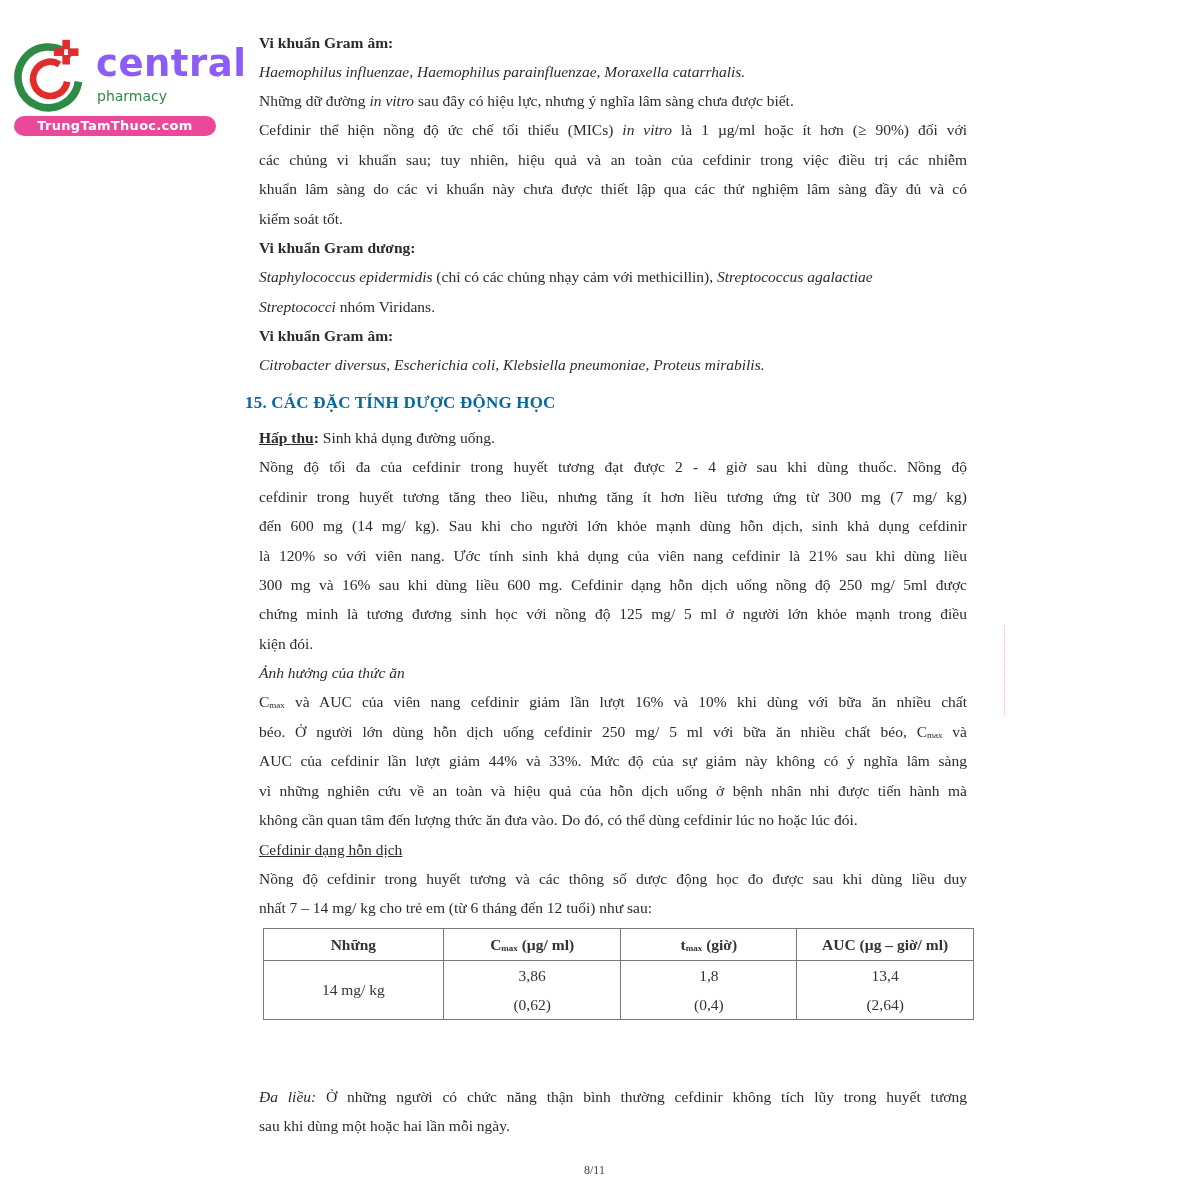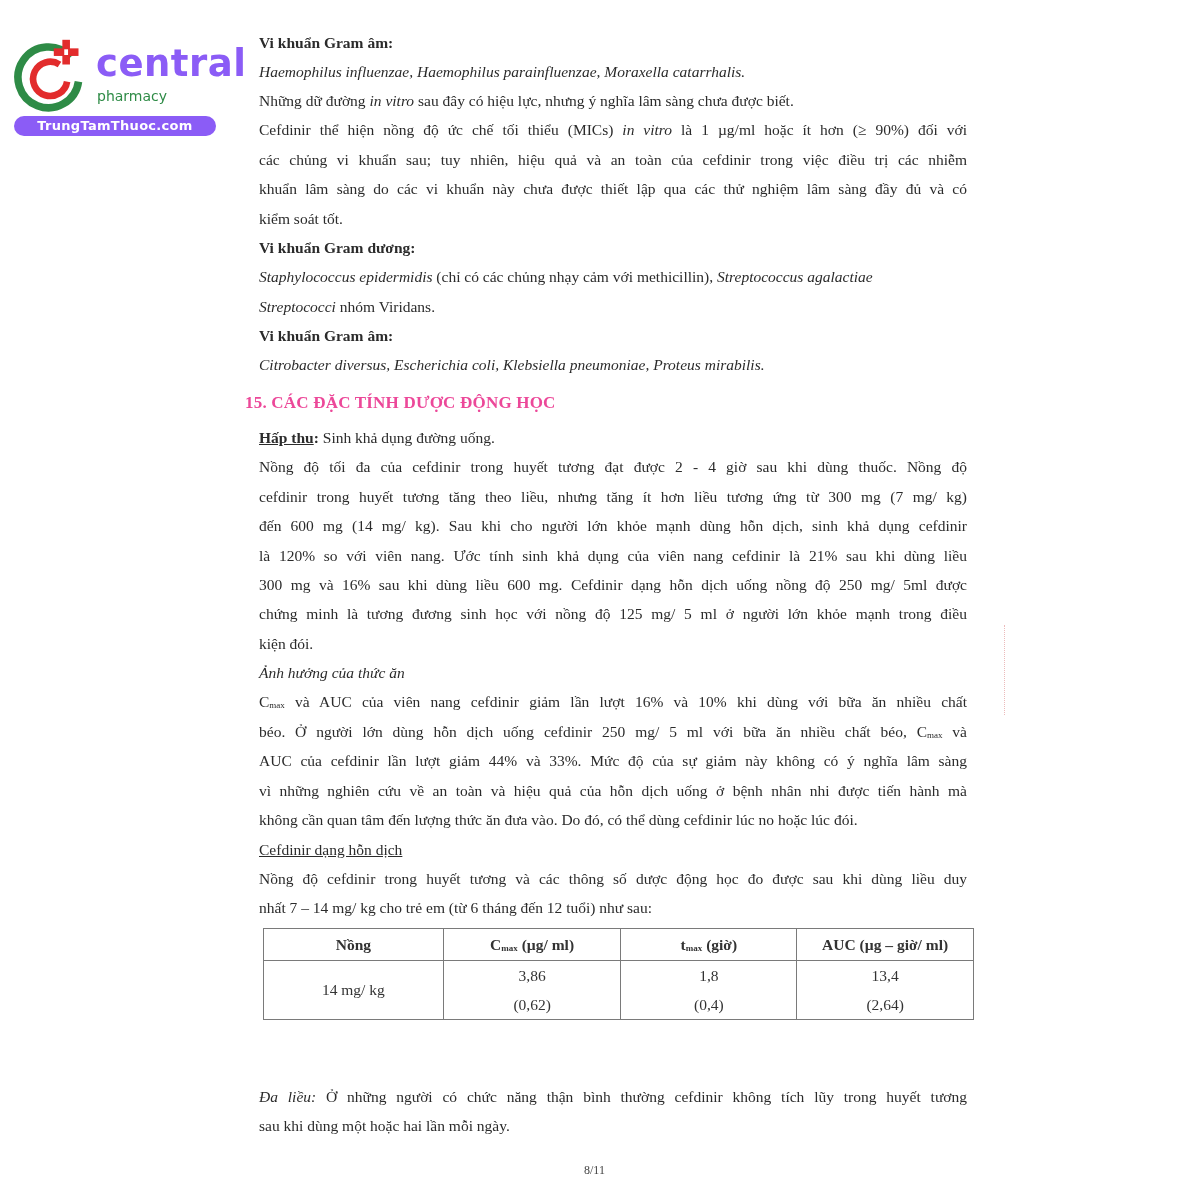--- a/index.html
+++ b/index.html
@@ -16,39 +16,39 @@
     position: absolute; left: 88px; top: 8px;
     font-family: "DejaVu Sans", sans-serif; font-weight: bold;
     font-size: 37px; letter-spacing: 0.5px; color: #8b5cf6; line-height: 40px;
   }
   .logo-sub {
     position: absolute; left: 89px; top: 52px;
     font-family: "DejaVu Sans", sans-serif; font-size: 14px; color: #2e8b46;
   }
   .logo-url {
     position: absolute; left: 6px; top: 80px; width: 202px; height: 20px;
-    border-radius: 10px; background: #8b5cf6; color: #fff;
+    border-radius: 10px; background: #ec4899; color: #fff;
     font-family: "DejaVu Sans", sans-serif; font-weight: bold; font-size: 13px;
     text-align: center; line-height: 20px; letter-spacing: 0.3px;
   }
   
   .doc { position: absolute; left: 259px; top: 0; width: 710px; }
   .line {
     position: absolute; left: 0; width: 708px;
     font-size: 15.5px; line-height: 20px; white-space: nowrap;
     text-align: justify; text-align-last: justify;
   }
   .line.last { text-align: left; text-align-last: left; }
   .bold { font-weight: bold; }
   .it { font-style: italic; }
   .ul { text-decoration: underline; }
   .sub { font-size: 9px; vertical-align: -1px; }
   .section-title {
     position: absolute; left: -14px; font-weight: bold; font-size: 17px;
-    letter-spacing: 0.2px; white-space: nowrap; color: #ec4899;
+    letter-spacing: 0.2px; white-space: nowrap; color: #0369a1;
   }
   
   .pk-table {
     position: absolute; left: 263px; top: 928px; width: 711px;
     border-collapse: collapse; font-size: 15.5px; color: #333;
   }
   .pk-table th, .pk-table td {
     border: 1px solid #7a7a7a; text-align: center; vertical-align: middle; padding: 0;
   }
   .pk-table th { height: 31px; font-weight: bold; }
@@ -141,21 +141,21 @@
 
 <table class="pk-table">
   <colgroup>
     <col style="width:180px">
       <col style="width:178px">
       <col style="width:176px">
       <col style="width:177px">
   </colgroup>
   <thead>
     <tr>
-      <th><span>Nồng</span></th>
+      <th><span>Những</span></th>
       <th><span>C</span><span class="sub">max</span><span> (µg/ ml)</span></th>
       <th><span>t</span><span class="sub">max</span><span> (giờ)</span></th>
       <th><span>AUC (µg – giờ/ ml)</span></th>
     </tr>
   </thead>
   <tbody>
     <tr>
       <td>14 mg/ kg</td>
       <td>
           <span class="cell-val">3,86</span>

